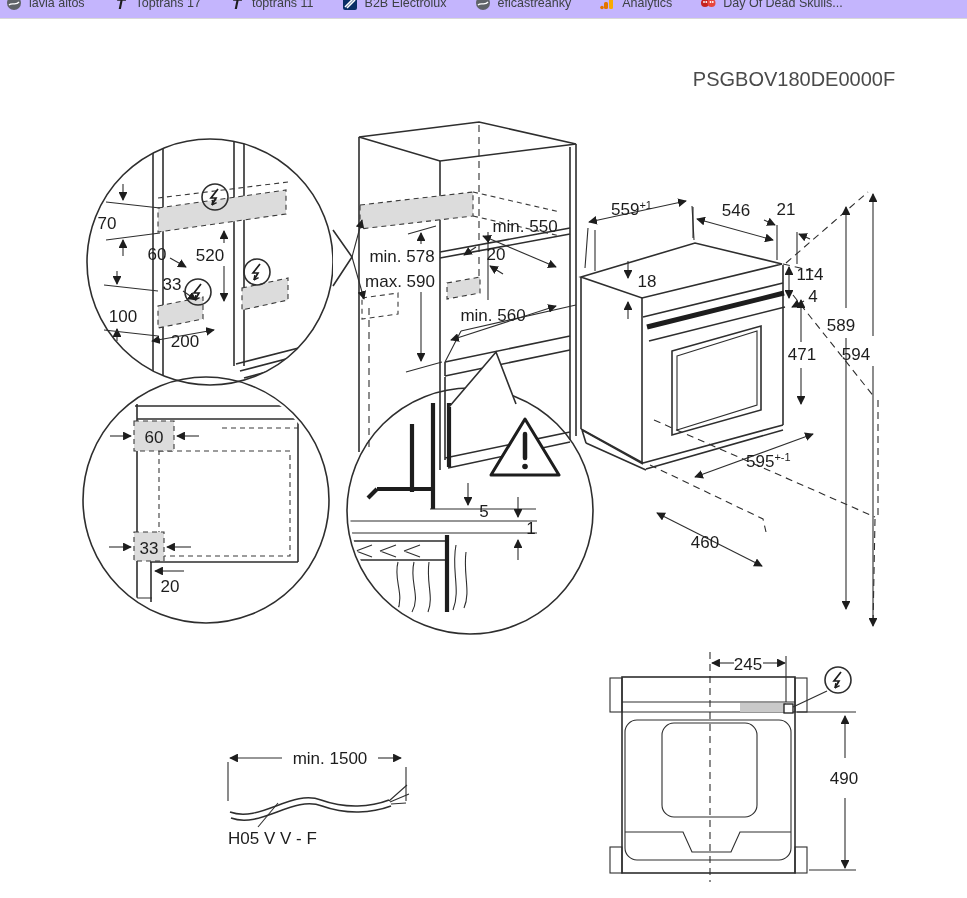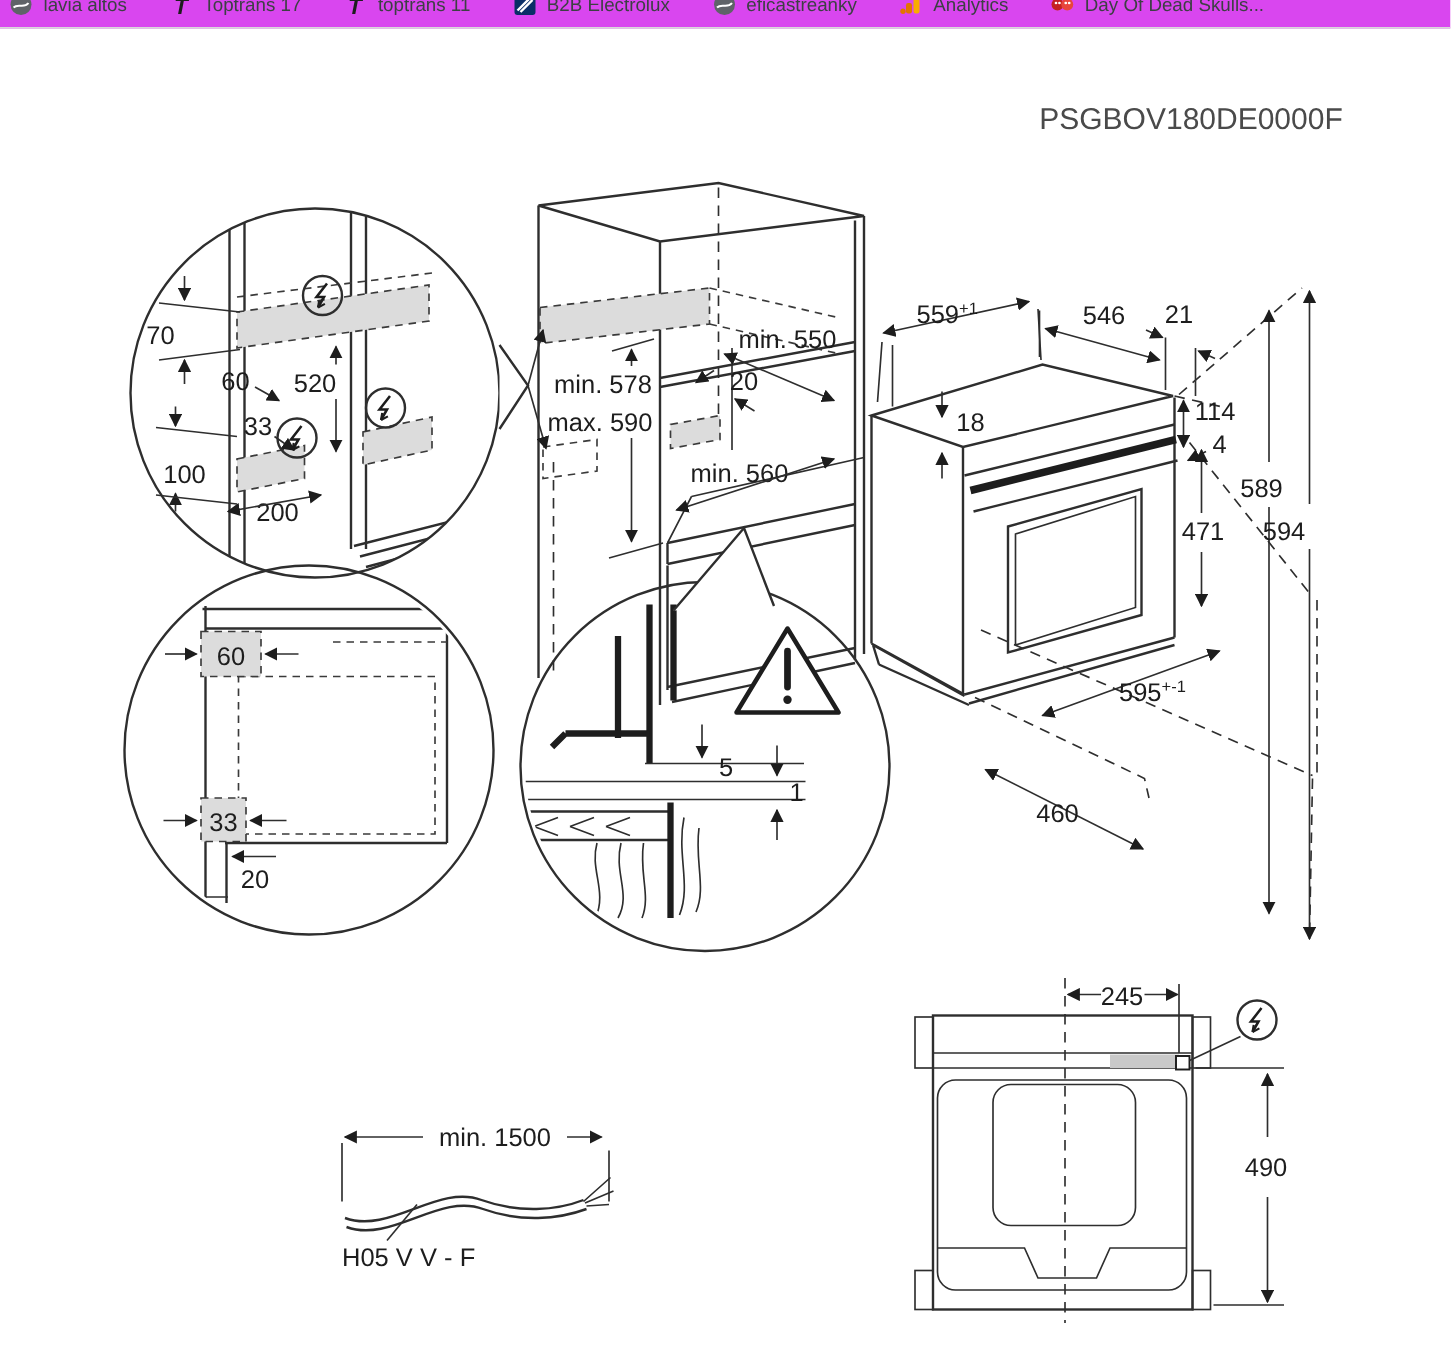--- a/index.html
+++ b/index.html
@@ -1,20 +1,20 @@
 <!DOCTYPE html>
 <html><head>
 <meta charset="utf-8">
 <style>
   html,body{margin:0;padding:0;background:#fff;}
   body{width:967px;height:898px;overflow:hidden;font-family:"Liberation Sans",sans-serif;}
   #page{position:relative;width:967px;height:898px;background:#fff;}
   
   #bookbar{position:absolute;top:0;left:0;width:967px;height:18px;overflow:hidden;
-           background:#d946ef;border-bottom:1px solid #d8d8d8;z-index:5;}
+           background:#c4b5fd;border-bottom:1px solid #d8d8d8;z-index:5;}
   #bookbar .row{display:flex;align-items:center;gap:28px;margin-top:-10px;height:26px;
                 padding-left:6px;white-space:nowrap;}
   .bm{display:flex;align-items:center;gap:7px;font-size:12.5px;color:#3c4043;cursor:pointer;}
   .bm svg{display:block;}
   
   #diag{position:absolute;top:0;left:0;z-index:1;}
   text{font-family:"Liberation Sans",sans-serif;fill:#1d1d1d;}
   .dim{font-size:17px;}
   .dimsup{font-size:11px;}
   .ttl{font-size:20px;fill:#4a4a4a;}

